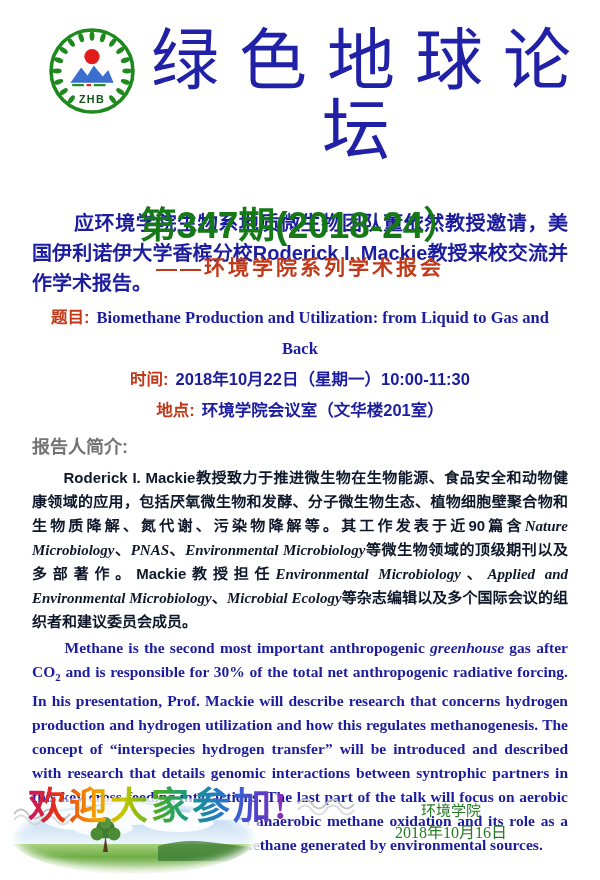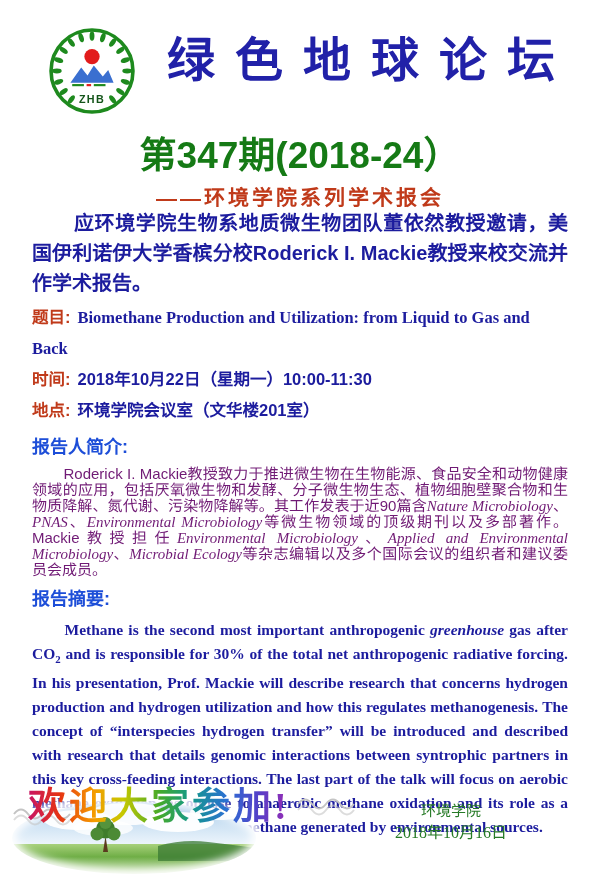--- a/index.html
+++ b/index.html
@@ -2,39 +2,39 @@
 <html lang="zh-CN"><head>
 <meta charset="utf-8">
 <style>
   html,body{margin:0;padding:0;background:#ffffff;}
   .page{position:relative;width:600px;height:880px;background:#fff;overflow:hidden;
         font-family:"Liberation Sans","DejaVu Sans",sans-serif;color:#1c1c9e;}
 
   
   .header{position:relative;padding-top:26px;height:166px;}
   .logo{position:absolute;left:46px;top:26px;width:92px;height:90px;}
-  .main-title{margin-left:132px;text-align:center;font-size:48px;line-height:70px;
-              font-weight:bold;color:#2121a8;letter-spacing:20px;text-indent:10px;
+  .main-title{margin-left:132px;text-align:center;font-size:68px;line-height:70px;
+              font-weight:normal;color:#2121a8;letter-spacing:20px;text-indent:10px;
               font-family:"Liberation Serif","DejaVu Serif",serif;}
   .issue{text-align:center;font-size:37px;line-height:48px;font-weight:bold;color:#157a15;margin-top:36px;}
   .series{text-align:center;font-size:21px;font-weight:bold;color:#c03a1a;
           letter-spacing:3px;margin-top:6px;line-height:24px;}
 
   
   .main{padding:0 32px;}
   .intro{margin:16px 0 4px;font-size:20px;line-height:30px;text-indent:2.1em;
          text-align:justify;font-weight:bold;color:#1c1c9e;}
-  .detail-row{line-height:31px;font-size:16.5px;font-weight:bold;}
+  .detail-row{line-height:31px;font-size:16.5px;font-weight:bold;text-align:center;}
   .detail-label{color:#c03a1a;margin-right:7px;}
   .detail-value{color:#1c1c9e;white-space:pre-wrap;}
   .detail-value.en{font-family:"Liberation Serif","DejaVu Serif",serif;}
   .section-heading{margin:8px 0 6px;font-size:18px;line-height:26px;font-weight:bold;
-                   color:#1d4ed8;}
-  .bio{margin:0;font-size:15px;line-height:16px;text-align:justify;text-indent:2.1em;
-       font-weight:normal;color:#701a75;}
+                   color:#737373;}
+  .bio{margin:0;font-size:15px;line-height:24px;text-align:justify;text-indent:2.1em;
+       font-weight:bold;color:#0f172a;}
   .abstract{margin:2px 0 0;font-size:15.5px;line-height:24px;text-align:justify;
             text-indent:2.1em;font-weight:bold;color:#1c1c9e;
             font-family:"Liberation Serif","DejaVu Serif",serif;}
   .it{font-style:italic;font-family:"Liberation Serif","DejaVu Serif",serif;}
   sub{font-size:70%;}
 
   
   .landscape{position:absolute;left:8px;top:798px;width:252px;height:78px;z-index:1;}
   .welcome-text{position:absolute;left:28px;top:782px;z-index:3;font-size:38px;
                 font-weight:bold;letter-spacing:3px;line-height:48px;color:#c81464;
@@ -113,21 +113,20 @@
     <div class="detail-row">
       <span class="detail-label">时间:</span><span class="detail-value">2018年10月22日（星期一）10:00-11:30</span>
     </div>
     <div class="detail-row">
       <span class="detail-label">地点:</span><span class="detail-value">环境学院会议室（文华楼201室）</span>
     </div>
 
     <h2 class="section-heading">报告人简介:</h2>
     <p class="bio"><span>Roderick I. Mackie教授致力于推进微生物在生物能源、食品安全和动物健康领域的应用，包括厌氧微生物和发酵、分子微生物生态、植物细胞壁聚合物和生物质降解、氮代谢、污染物降解等。其工作发表于近90篇含</span><span class="it">Nature Microbiology</span><span>、</span><span class="it">PNAS</span><span>、</span><span class="it">Environmental Microbiology</span><span>等微生物领域的顶级期刊以及多部著作。Mackie教授担任</span><span class="it">Environmental Microbiology</span><span>、</span><span class="it">Applied and Environmental Microbiology</span><span>、</span><span class="it">Microbial Ecology</span><span>等杂志编辑以及多个国际会议的组织者和建议委员会成员。</span></p>
 
-    <h2 class="section-heading">报告摘要:</h2>
     <p class="abstract"><span>Methane is the second most important anthropogenic </span><span class="it">greenhouse</span><span> gas after CO</span><sub>2</sub><span> and is responsible for 30% of the total net anthropogenic radiative forcing. In his presentation, Prof. Mackie will describe research that concerns hydrogen production and hydrogen utilization and how this regulates methanogenesis. The concept of “interspecies hydrogen transfer” will be introduced and described with research that details genomic interactions between syntrophic partners in this key cross-feeding interactions. The last part of the talk will focus on aerobic methane oxidation, as oppose to anaerobic methane oxidation and its role as a natural environmental sink for methane generated by environmental sources.</span></p>
   </div>
 
   <svg class="landscape" viewBox="0 0 252 78" aria-hidden="true">
     <defs>
       <linearGradient id="sky" x1="0" y1="0" x2="0" y2="1">
         <stop offset="0" stop-color="#8db9e2"></stop>
           <stop offset="0.55" stop-color="#cfe3f4"></stop>
           <stop offset="1" stop-color="#f2f8fd"></stop>
       </linearGradient>

